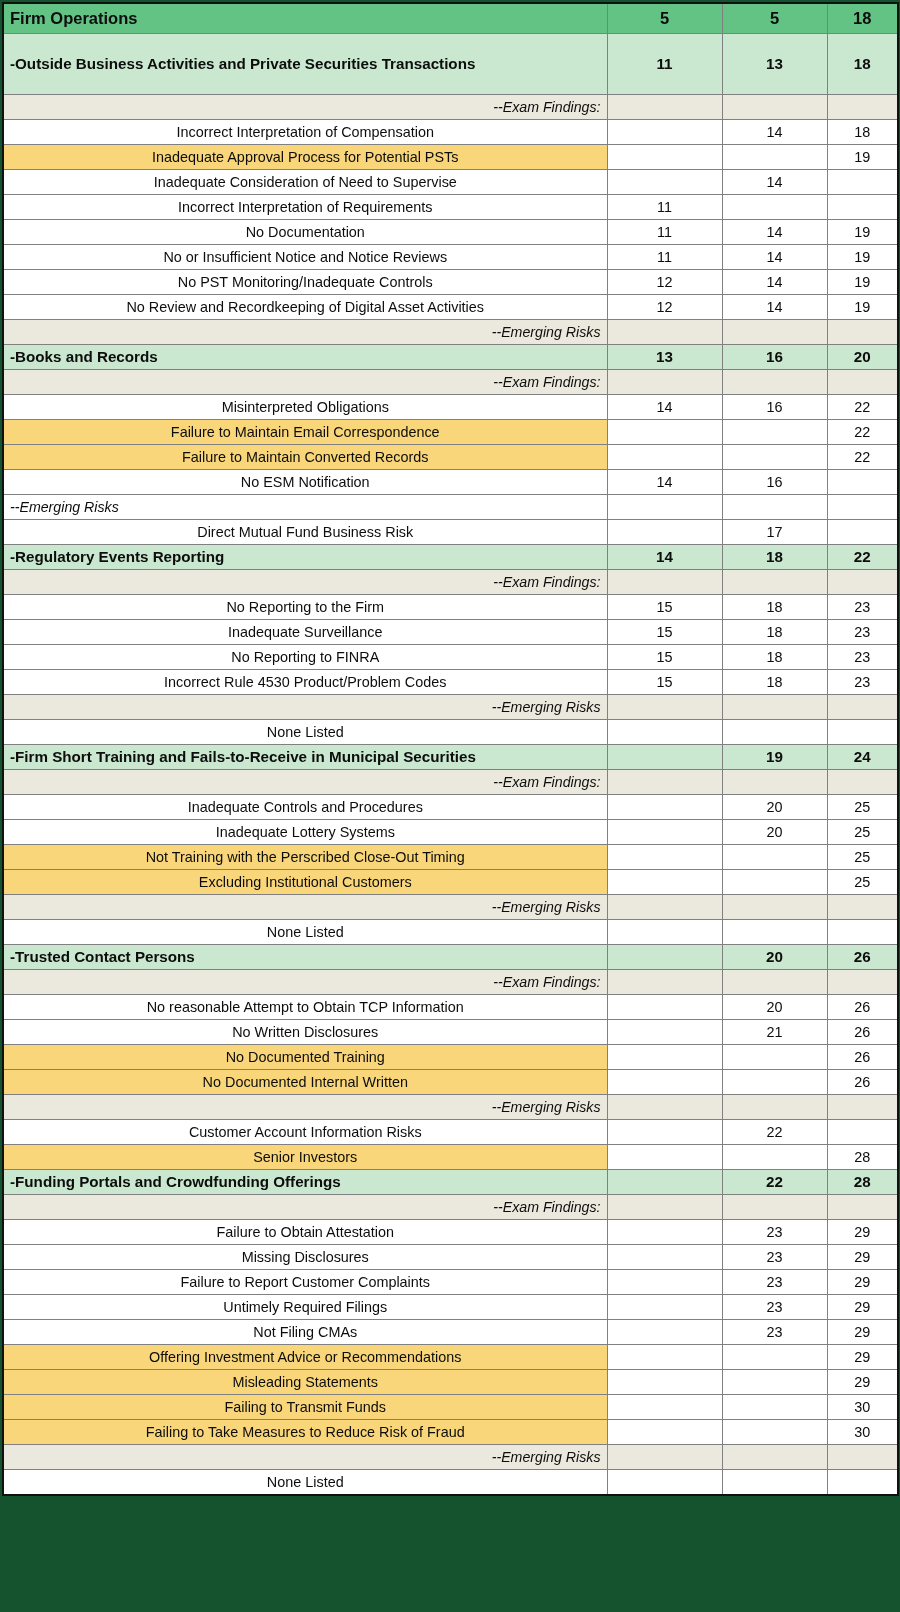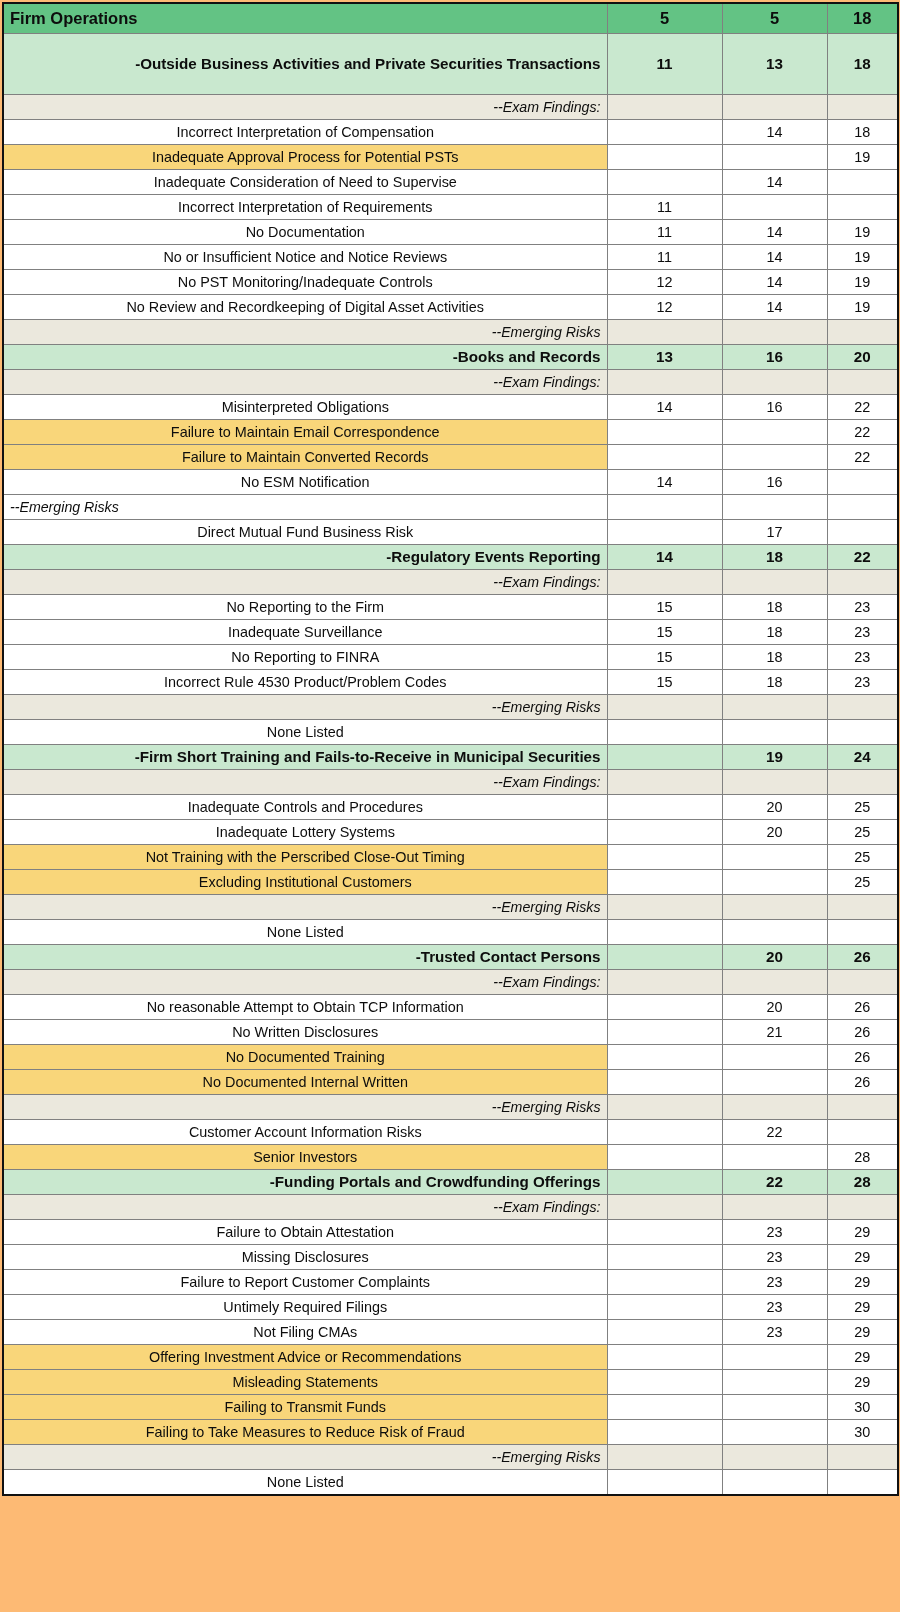--- a/index.html
+++ b/index.html
@@ -9,21 +9,21 @@
   }
   body {
     font-family: "Liberation Sans", sans-serif;
     -webkit-font-smoothing: antialiased;
   }
   #sheet {
     width: 900px;
     height: 1612px;
     position: relative;
     box-sizing: border-box;
-    background: #fdba74;
+    background: #14532d;
     padding: 2px 3px 2px 2px;
   }
   table.grid {
     width: 895px;
     border-collapse: collapse;
     table-layout: fixed;
     border: 2px solid #111111;
   }
   table.grid col.c0 { width: 604px; }
   table.grid col.c1 { width: 115px; }
@@ -51,21 +51,21 @@
     height: 29px;
   }
   tr.r-header td.label { text-align: left; }
 
   tr.r-section td {
     background: #C9E8CF;
     font-weight: bold;
     font-size: 15.2px;
     height: 24px;
   }
-  tr.r-section td.label { text-align: right; }
+  tr.r-section td.label { text-align: left; }
 
   tr.r-section-tall td { height: 60px; }
 
   tr.r-sub td {
     background: #EBE8DD;
     font-style: italic;
     font-size: 14.2px;
     height: 24px;
   }
   tr.r-sub td.label { text-align: right; }

